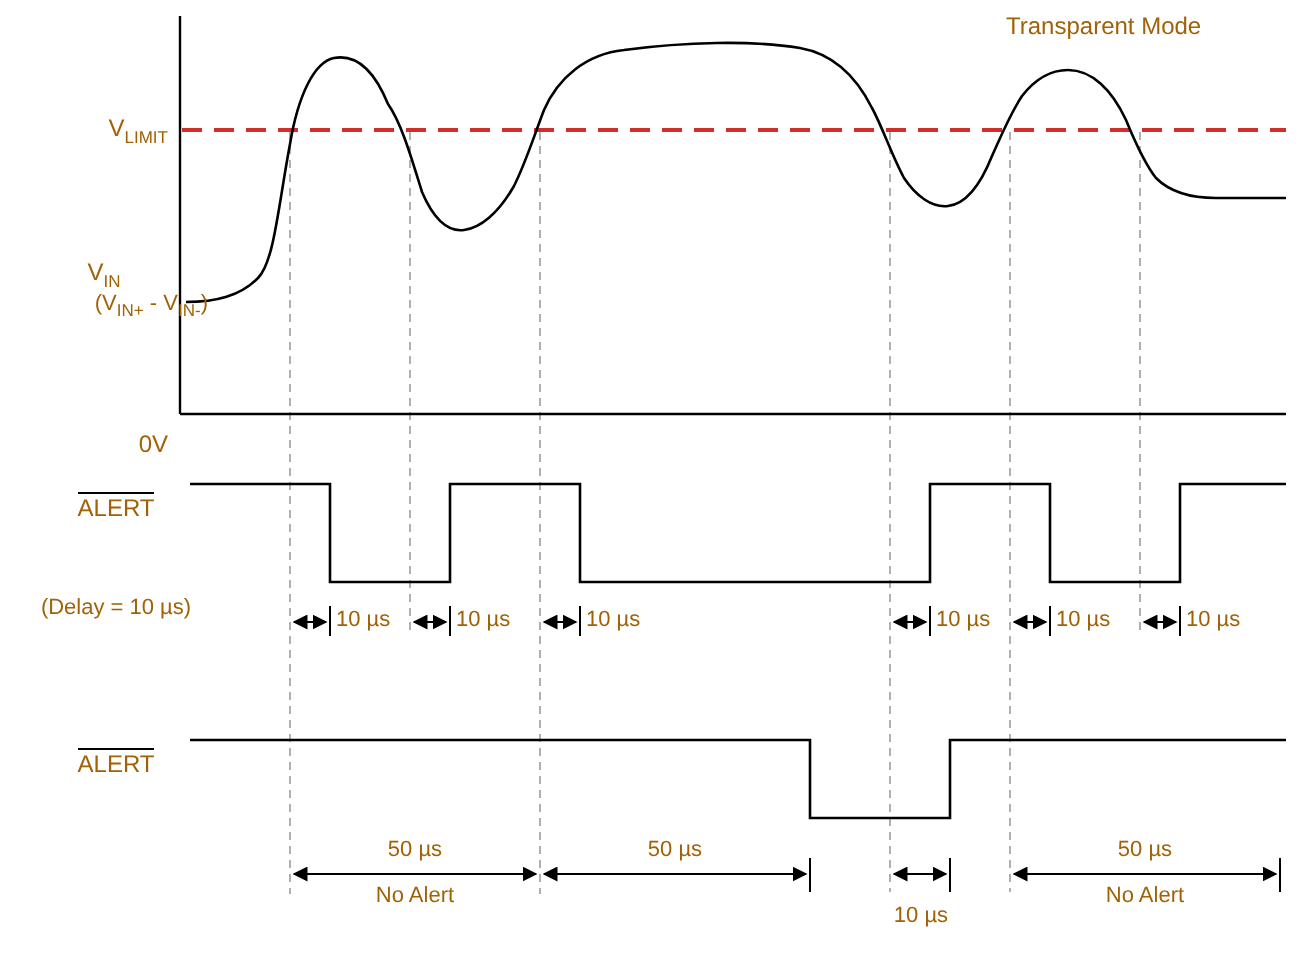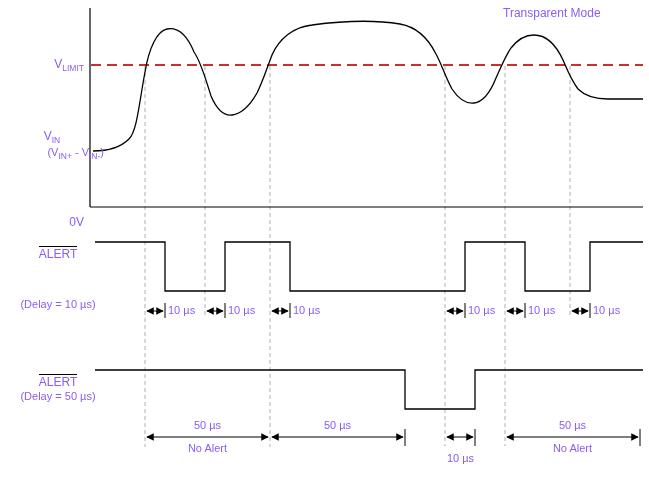--- a/index.html
+++ b/index.html
@@ -1,18 +1,18 @@
 <!DOCTYPE html>
 <html><head>
 <meta charset="utf-8">
 <style>
   html,body{margin:0;padding:0;background:#ffffff;}
   #stage{
     position:relative;width:649px;height:477px;background:#ffffff;overflow:hidden;
-    font-family:"Liberation Sans", sans-serif;color:#8b5cf6;
+    font-family:"Liberation Sans", sans-serif;color:#a16207;
   }
   #stage svg{position:absolute;left:0;top:0;}
   .lbl{position:absolute;white-space:nowrap;font-size:12px;line-height:1.15;}
   .lbl sub{font-size:8.5px;line-height:1;}
   .small{font-size:11px;}
   .ann{font-size:11px;}
   .overline{display:inline-block;border-top:1.1px solid #000;padding-top:1px;line-height:1.05;}
   
   .axis{stroke:#000;stroke-width:1.2;fill:none;}
   .wave{stroke:#000;stroke-width:1.3;fill:none;}
@@ -113,21 +113,20 @@
   <div class="lbl small" style="left:6px;top:262px;width:104px;text-align:center;margin-top:36px;">(Delay = 10 µs)</div>
 
   <div class="lbl ann" style="left:168px;top:304px;">10 µs</div>
   <div class="lbl ann" style="left:228px;top:304px;">10 µs</div>
   <div class="lbl ann" style="left:293px;top:304px;">10 µs</div>
   <div class="lbl ann" style="left:468px;top:304px;">10 µs</div>
   <div class="lbl ann" style="left:528px;top:304px;">10 µs</div>
   <div class="lbl ann" style="left:593px;top:304px;">10 µs</div>
 
   <div class="lbl" style="left:16px;top:374px;width:84px;text-align:center;"><span class="overline">ALERT</span></div>
-  <div class="lbl small" style="left:6px;top:390px;width:104px;text-align:center;">(Delay = 50 µs)</div>
 
   <div class="lbl ann" style="left:160px;top:419px;width:95px;text-align:center;">50 µs</div>
   <div class="lbl ann" style="left:290px;top:419px;width:95px;text-align:center;">50 µs</div>
   <div class="lbl ann" style="left:525px;top:419px;width:95px;text-align:center;">50 µs</div>
   <div class="lbl ann" style="left:160px;top:442px;width:95px;text-align:center;">No Alert</div>
   <div class="lbl ann" style="left:525px;top:442px;width:95px;text-align:center;">No Alert</div>
   <div class="lbl ann" style="left:413px;top:452px;width:95px;text-align:center;">10 µs</div>
 
 </div>
 

